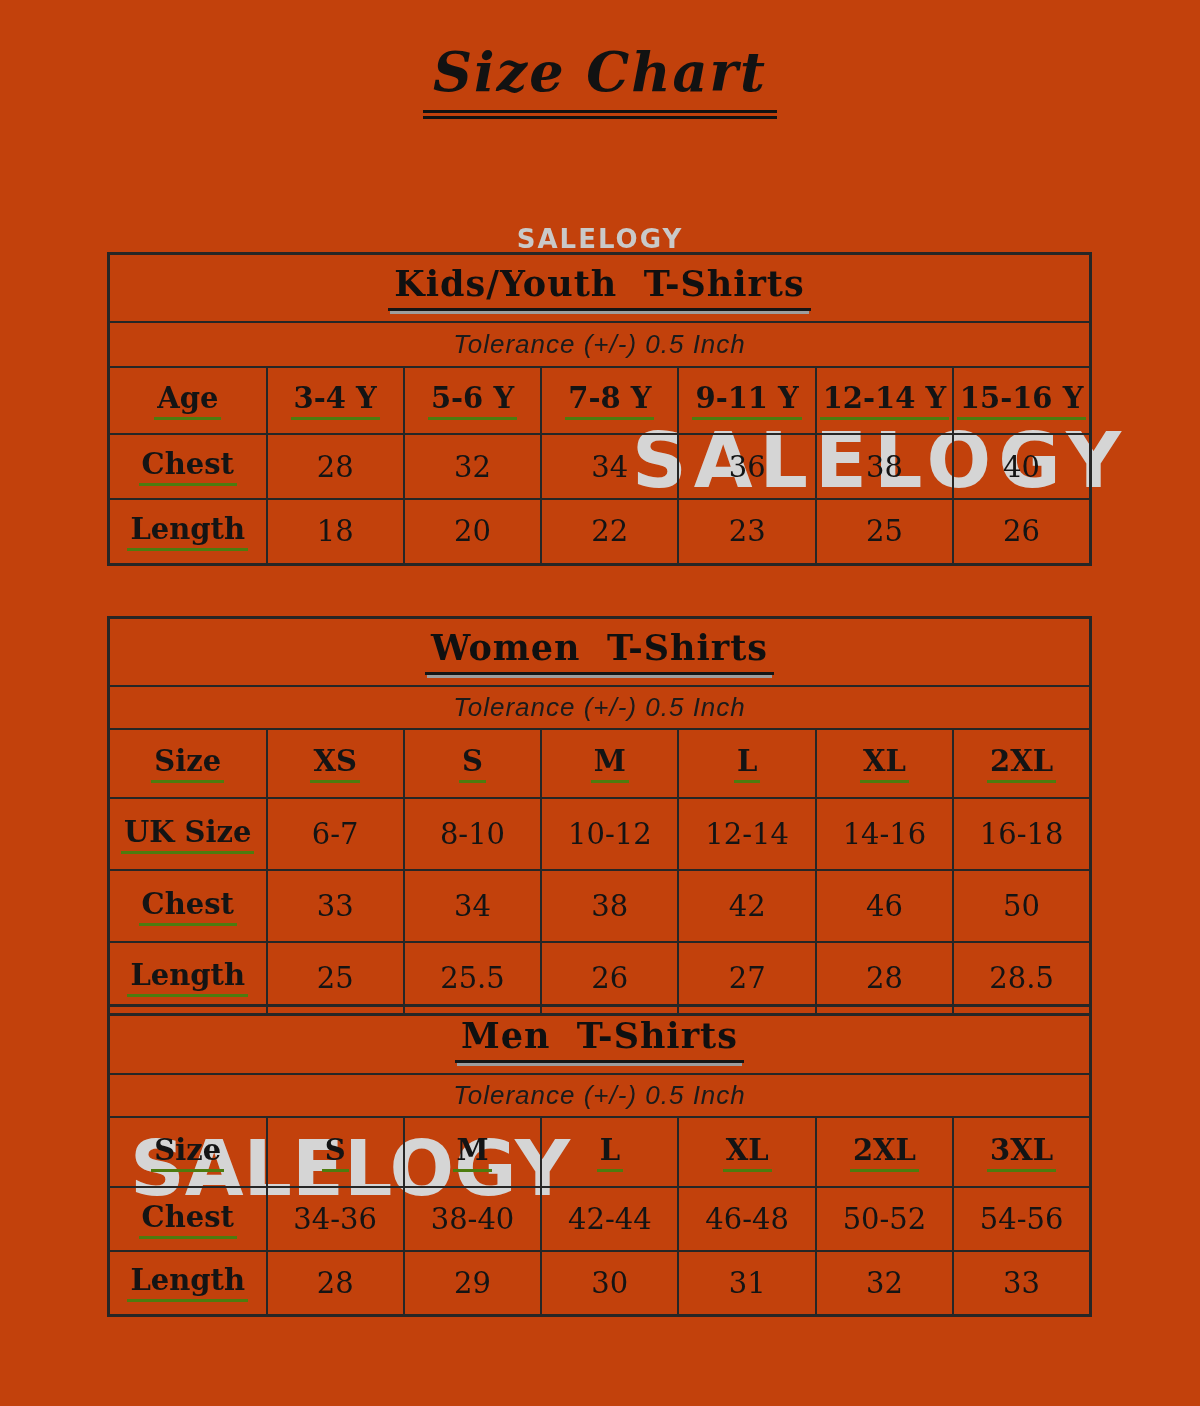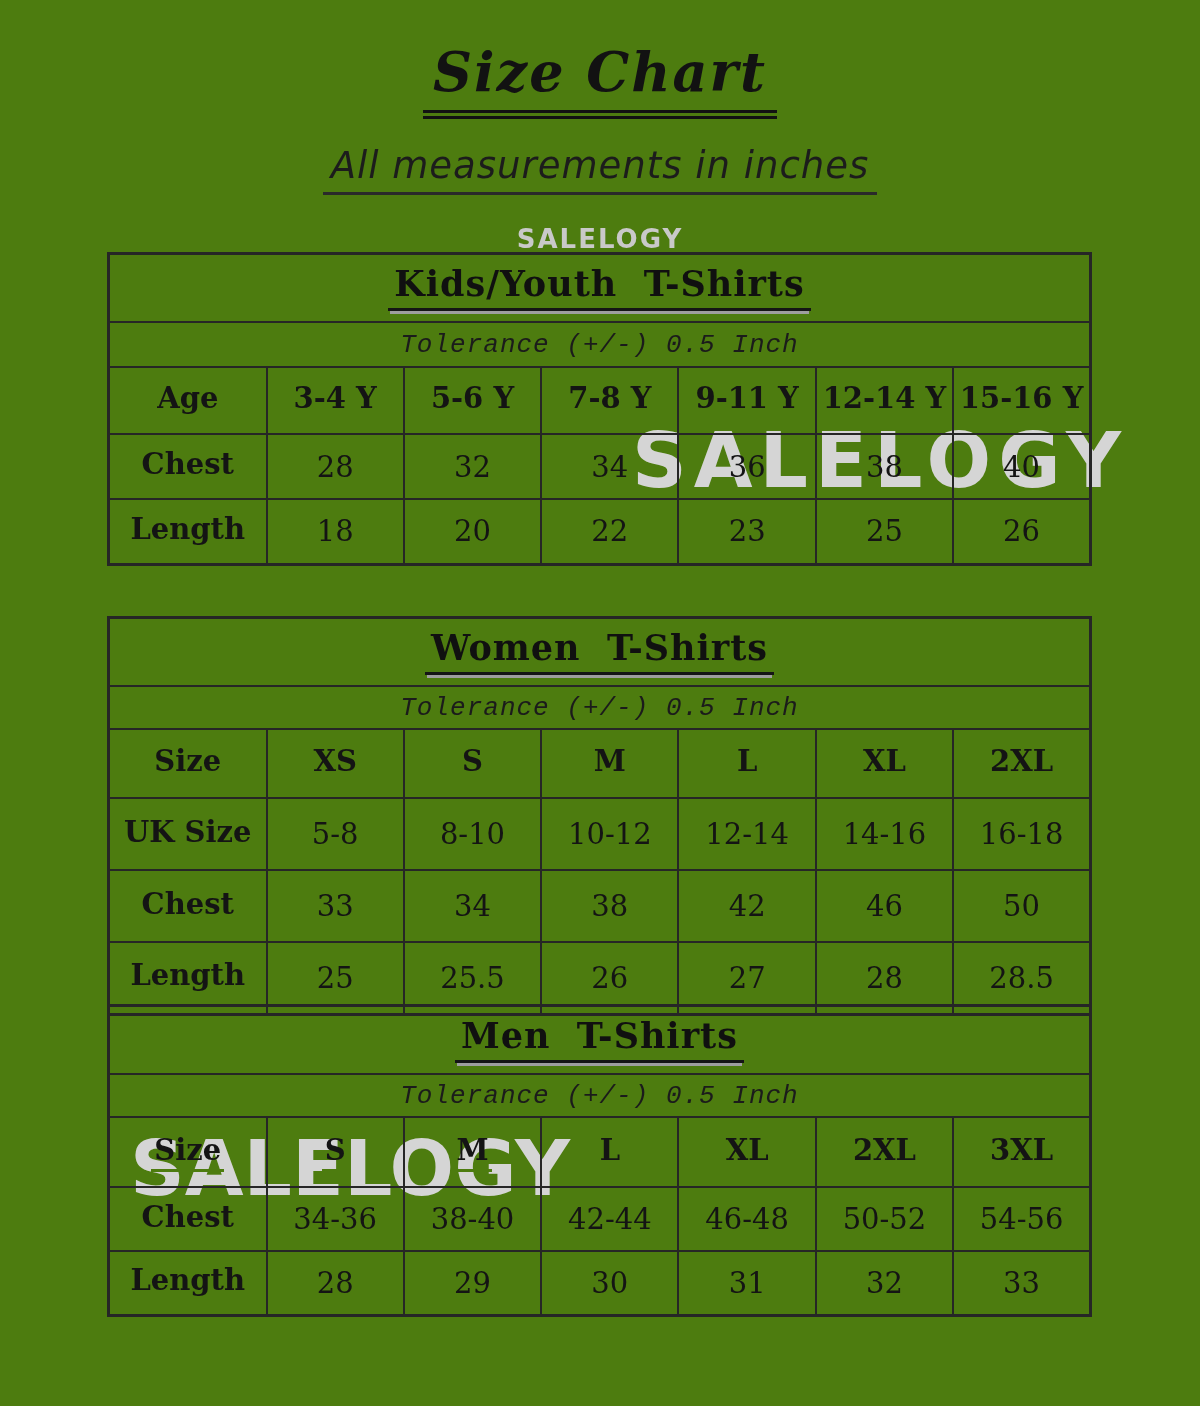--- a/index.html
+++ b/index.html
@@ -3,21 +3,21 @@
 <meta charset="utf-8">
 <style>
   * { margin: 0; padding: 0; box-sizing: border-box; }
   html, body { background: #ffffff; }
   body { font-family: "DejaVu Serif", "Liberation Serif", serif; }
 
   .page {
     position: relative;
     width: 1200px;
     height: 1406px;
-    background: #4d7c0f;
+    background: #c2410c;
     overflow: hidden;
   }
 
   
   .title-block {
     position: absolute;
     top: 40px; left: 0; width: 100%;
     text-align: center;
     z-index: 2;
   }
@@ -133,21 +133,21 @@
     font-weight: bold;
     font-size: 35px;
     letter-spacing: 1px;
     color: #101010;
     border-bottom: 3px solid #151515;
     box-shadow: 0 5px 0 -2px #9e9e9e;
     padding: 0 6px 4px 6px;
     white-space: pre;
   }
   tr.tol-row td {
-    font-family: Liberation Mono, monospace;
+    font-family: Liberation Sans, sans-serif;
     font-style: italic;
     font-size: 26px;
     letter-spacing: 1px;
     color: #1b1b1b;
     white-space: pre;
   }
   .hd {
     display: inline-block;
     font-weight: bold;
     border-bottom: 3px solid #4d7c0f;
@@ -157,23 +157,20 @@
 </style>
 </head>
 <body>
 
 <div class="page">
 
   <div class="title-block">
     <h1>Size Chart</h1>
   </div>
 
-  <div class="subtitle-block">
-    <h2>All measurements in inches</h2>
-  </div>
 
   <div class="wm wm-top">SALELOGY</div>
   <div class="wm wm-mid">SALELOGY</div>
   <div class="wm wm-bot">SALELOGY</div>
 
   <table class="size-table t1">
     <colgroup>
         <col class="c0">
         <col>
         <col>
@@ -240,21 +237,21 @@
         <td><span class="hd">Size</span></td>
         <td><span class="hd">XS</span></td>
         <td><span class="hd">S</span></td>
         <td><span class="hd">M</span></td>
         <td><span class="hd">L</span></td>
         <td><span class="hd">XL</span></td>
         <td><span class="hd">2XL</span></td>
       </tr>
       <tr class="data-row">
         <td><span class="hd">UK Size</span></td>
-        <td>5-8</td>
+        <td>6-7</td>
         <td>8-10</td>
         <td>10-12</td>
         <td>12-14</td>
         <td>14-16</td>
         <td>16-18</td>
       </tr>
       <tr class="data-row">
         <td><span class="hd">Chest</span></td>
         <td>33</td>
         <td>34</td>

